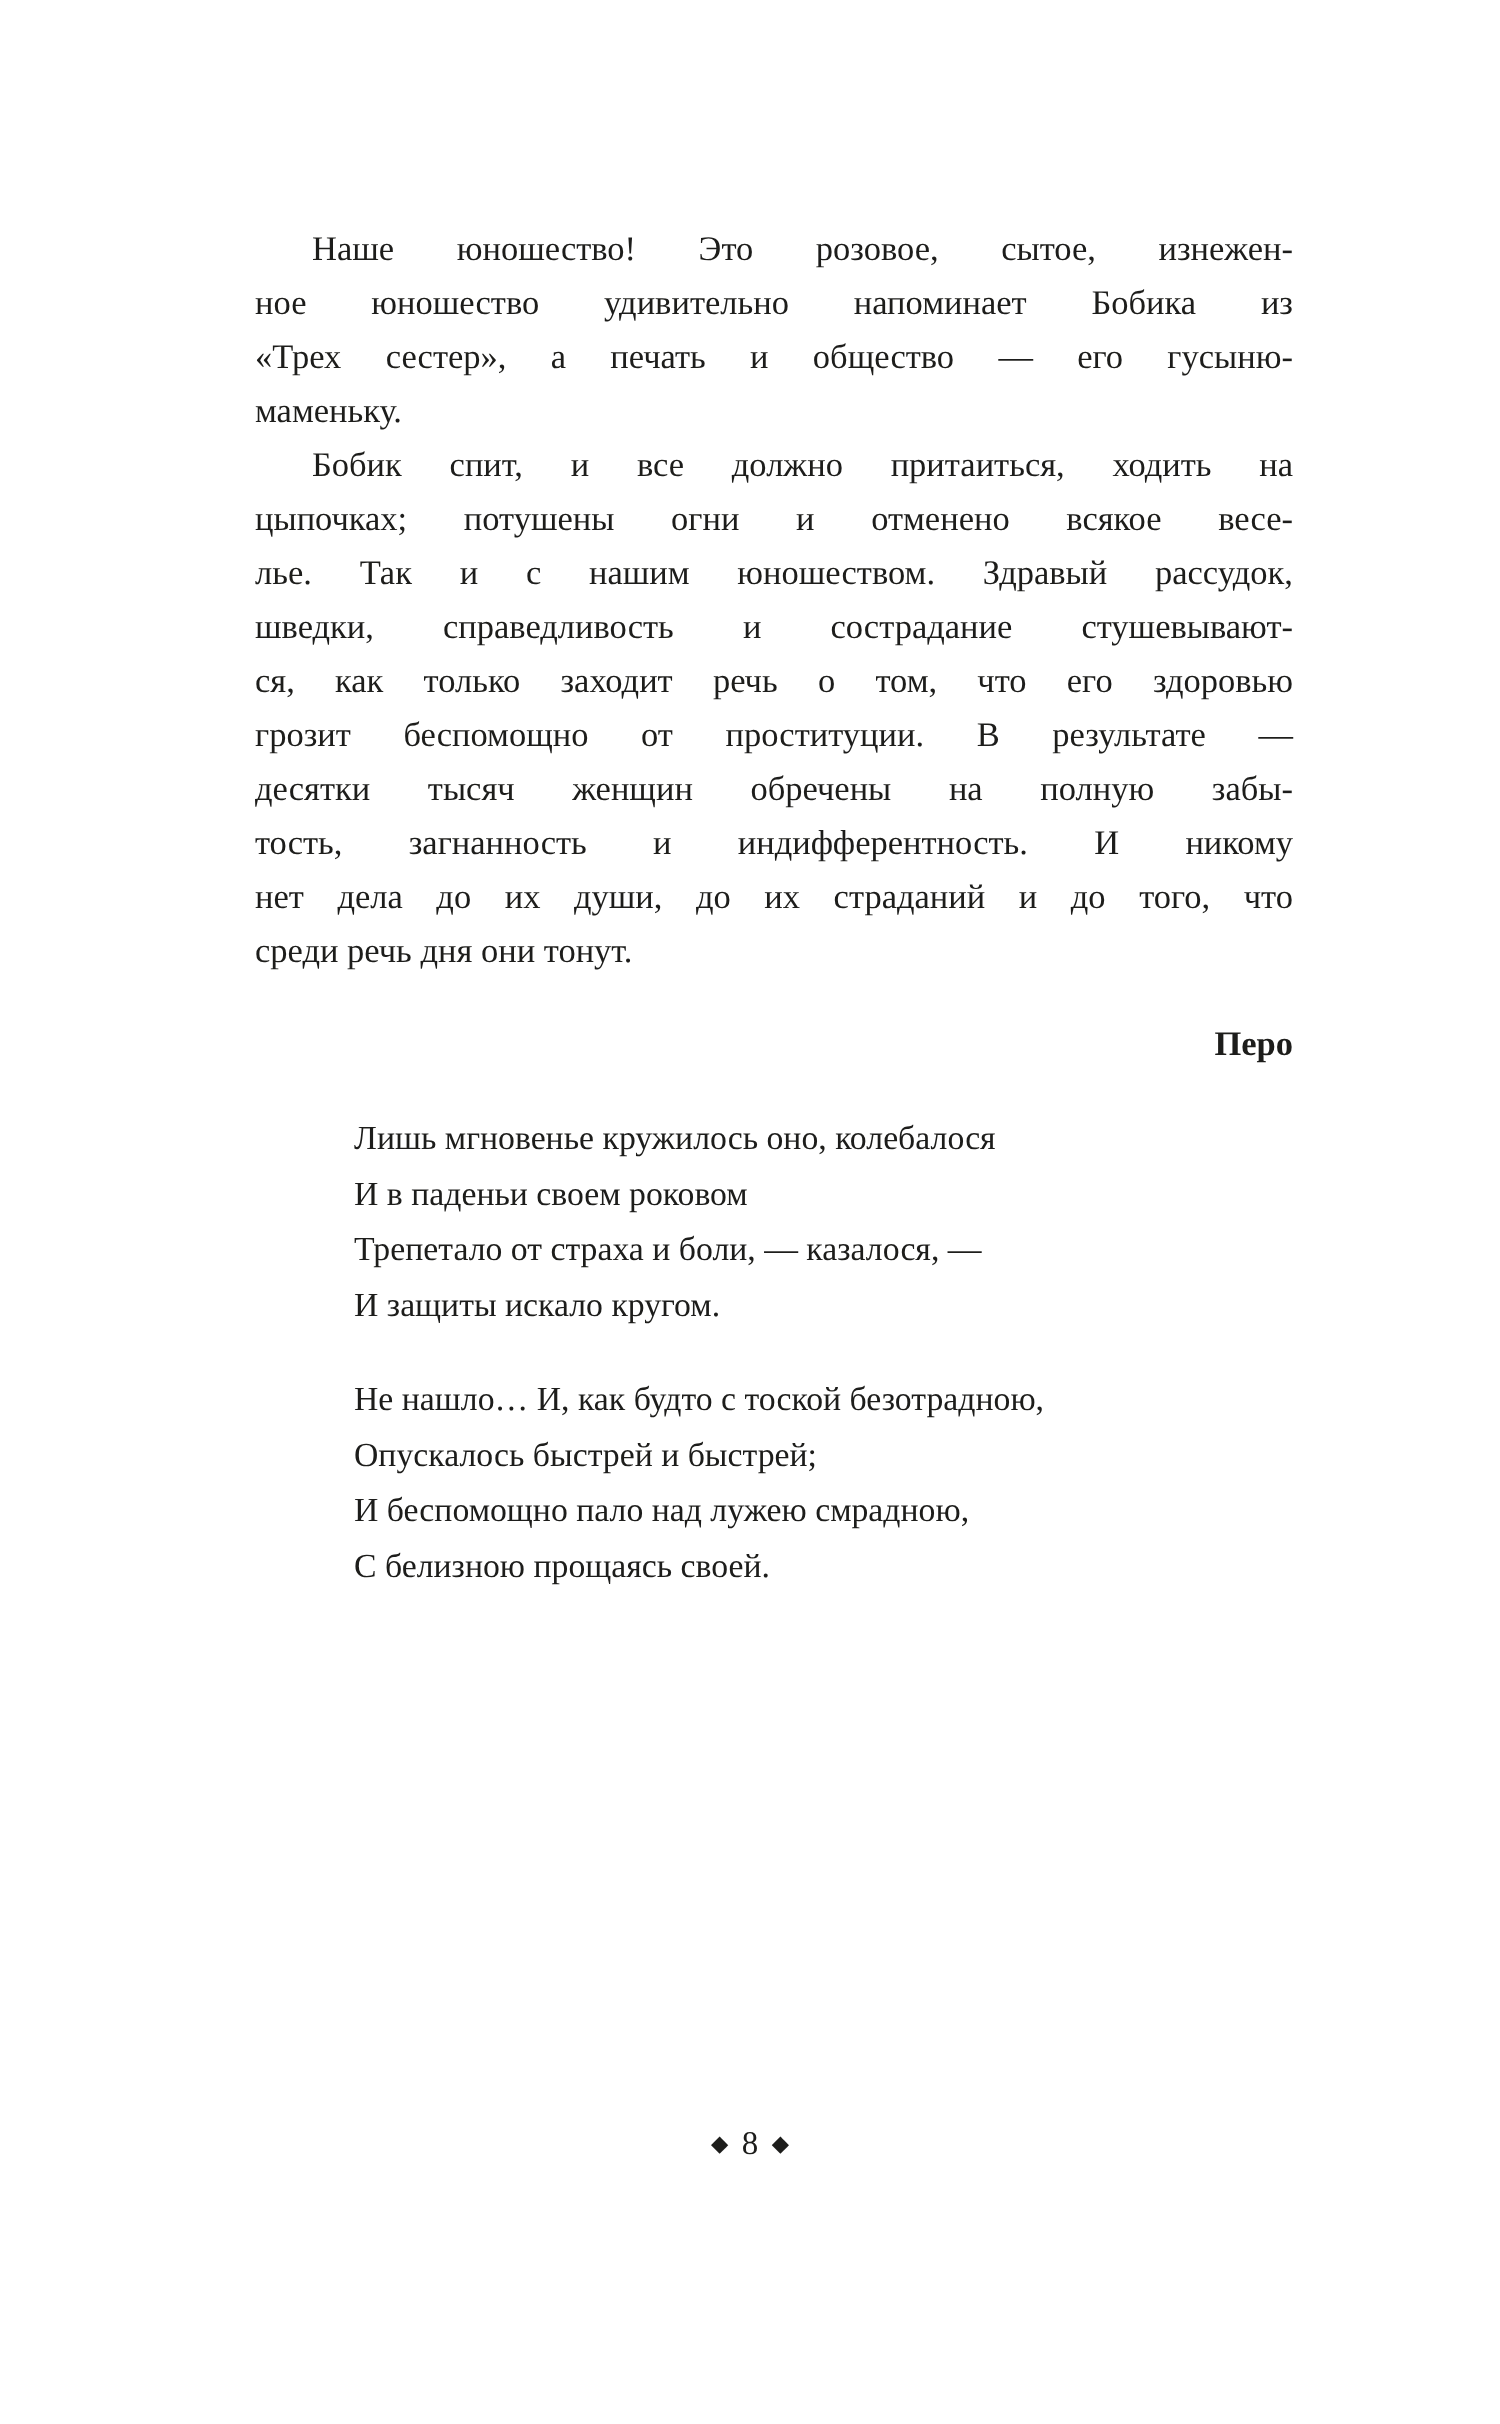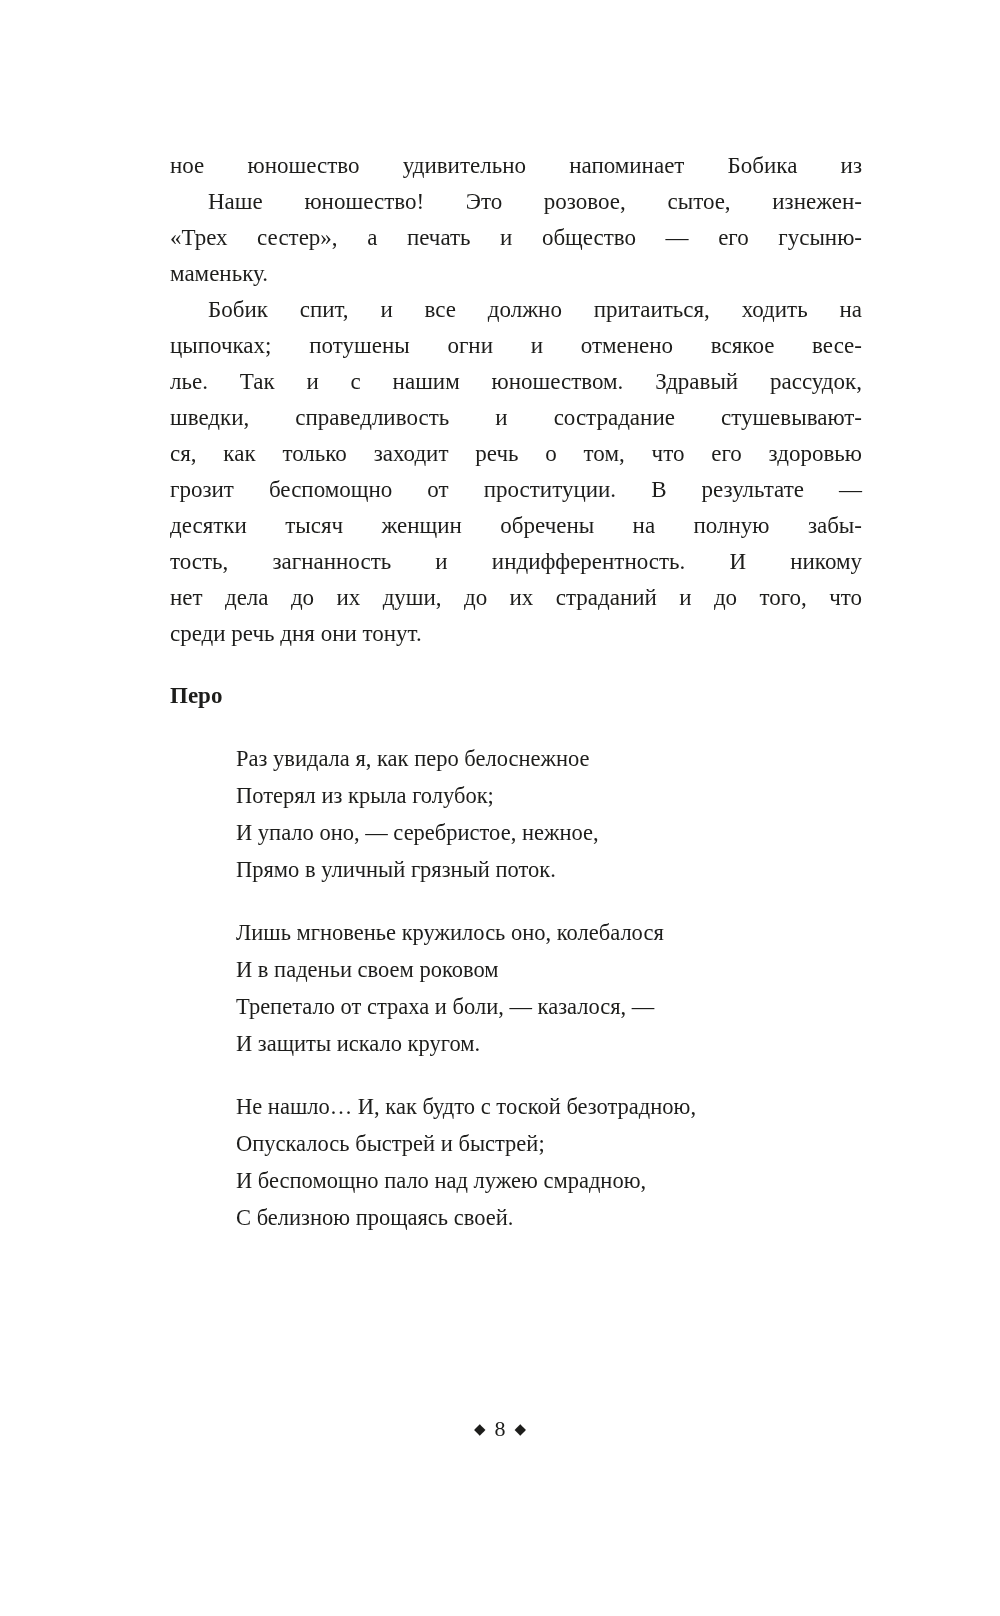--- a/index.html
+++ b/index.html
@@ -41,21 +41,21 @@
   }
   .line.last {
     text-align-last: left;
   }
   .italic {
   }
   .poem {
     margin-top: 26px;
   }
   .poem-title {
-    text-align: left;
+    text-align: right;
     font-weight: bold;
     font-size: 23px;
     line-height: 36px;
     margin: 26px 0 26px 0;
   }
   .stanza {
     margin: 0 0 26px 0;
   }
   .poem-line {
     font-size: 22.5px;
@@ -81,47 +81,41 @@
     font-size: 22px;
   }
 </style>
 </head>
 <body>
 
 <div class="page">
   <div class="content">
     <div>
         <div class="paragraph">
+          <div class="line first">Наше юношество! Это розовое, сытое, изнежен-</div>
           <div class="line">ное юношество удивительно напоминает Бобика из</div>
-          <div class="line first">Наше юношество! Это розовое, сытое, изнежен-</div>
           <div class="line">«Трех сестер», а печать и общество — его гусыню-</div>
           <div class="line last">маменьку.</div>
         </div>
         <div class="paragraph">
           <div class="line first">Бобик спит, и все должно притаиться, ходить на</div>
           <div class="line">цыпочках; потушены огни и отменено всякое весе-</div>
           <div class="line">лье. Так и с нашим юношеством. Здравый рассудок,</div>
           <div class="line">шведки, справедливость и сострадание стушевывают-</div>
           <div class="line">ся, как только заходит речь о том, что его здоровью</div>
           <div class="line">грозит беспомощно от проституции. В результате —</div>
           <div class="line"><span class="italic">десятки тысяч женщин</span><span> обречены на полную забы-</span></div>
           <div class="line">тость, загнанность и индифферентность. И никому</div>
           <div class="line">нет дела до их души, до их страданий и до того, что</div>
           <div class="line last">среди речь дня они тонут.</div>
         </div>
       </div>
     <div class="poem">
       <div class="poem-title">Перо</div>
       <div>
-          <div class="stanza">
-            <div class="poem-line">Раз увидала я, как перо белоснежное</div>
-            <div class="poem-line">Потерял из крыла голубок;</div>
-            <div class="poem-line">И упало оно, — серебристое, нежное,</div>
-            <div class="poem-line">Прямо в уличный грязный поток.</div>
-          </div>
           <div class="stanza">
             <div class="poem-line">Лишь мгновенье кружилось оно, колебалося</div>
             <div class="poem-line">И в паденьи своем роковом</div>
             <div class="poem-line">Трепетало от страха и боли, — казалося, —</div>
             <div class="poem-line">И защиты искало кругом.</div>
           </div>
           <div class="stanza">
             <div class="poem-line">Не нашло… И, как будто с тоской безотрадною,</div>
             <div class="poem-line">Опускалось быстрей и быстрей;</div>
             <div class="poem-line">И беспомощно пало над лужею смрадною,</div>

